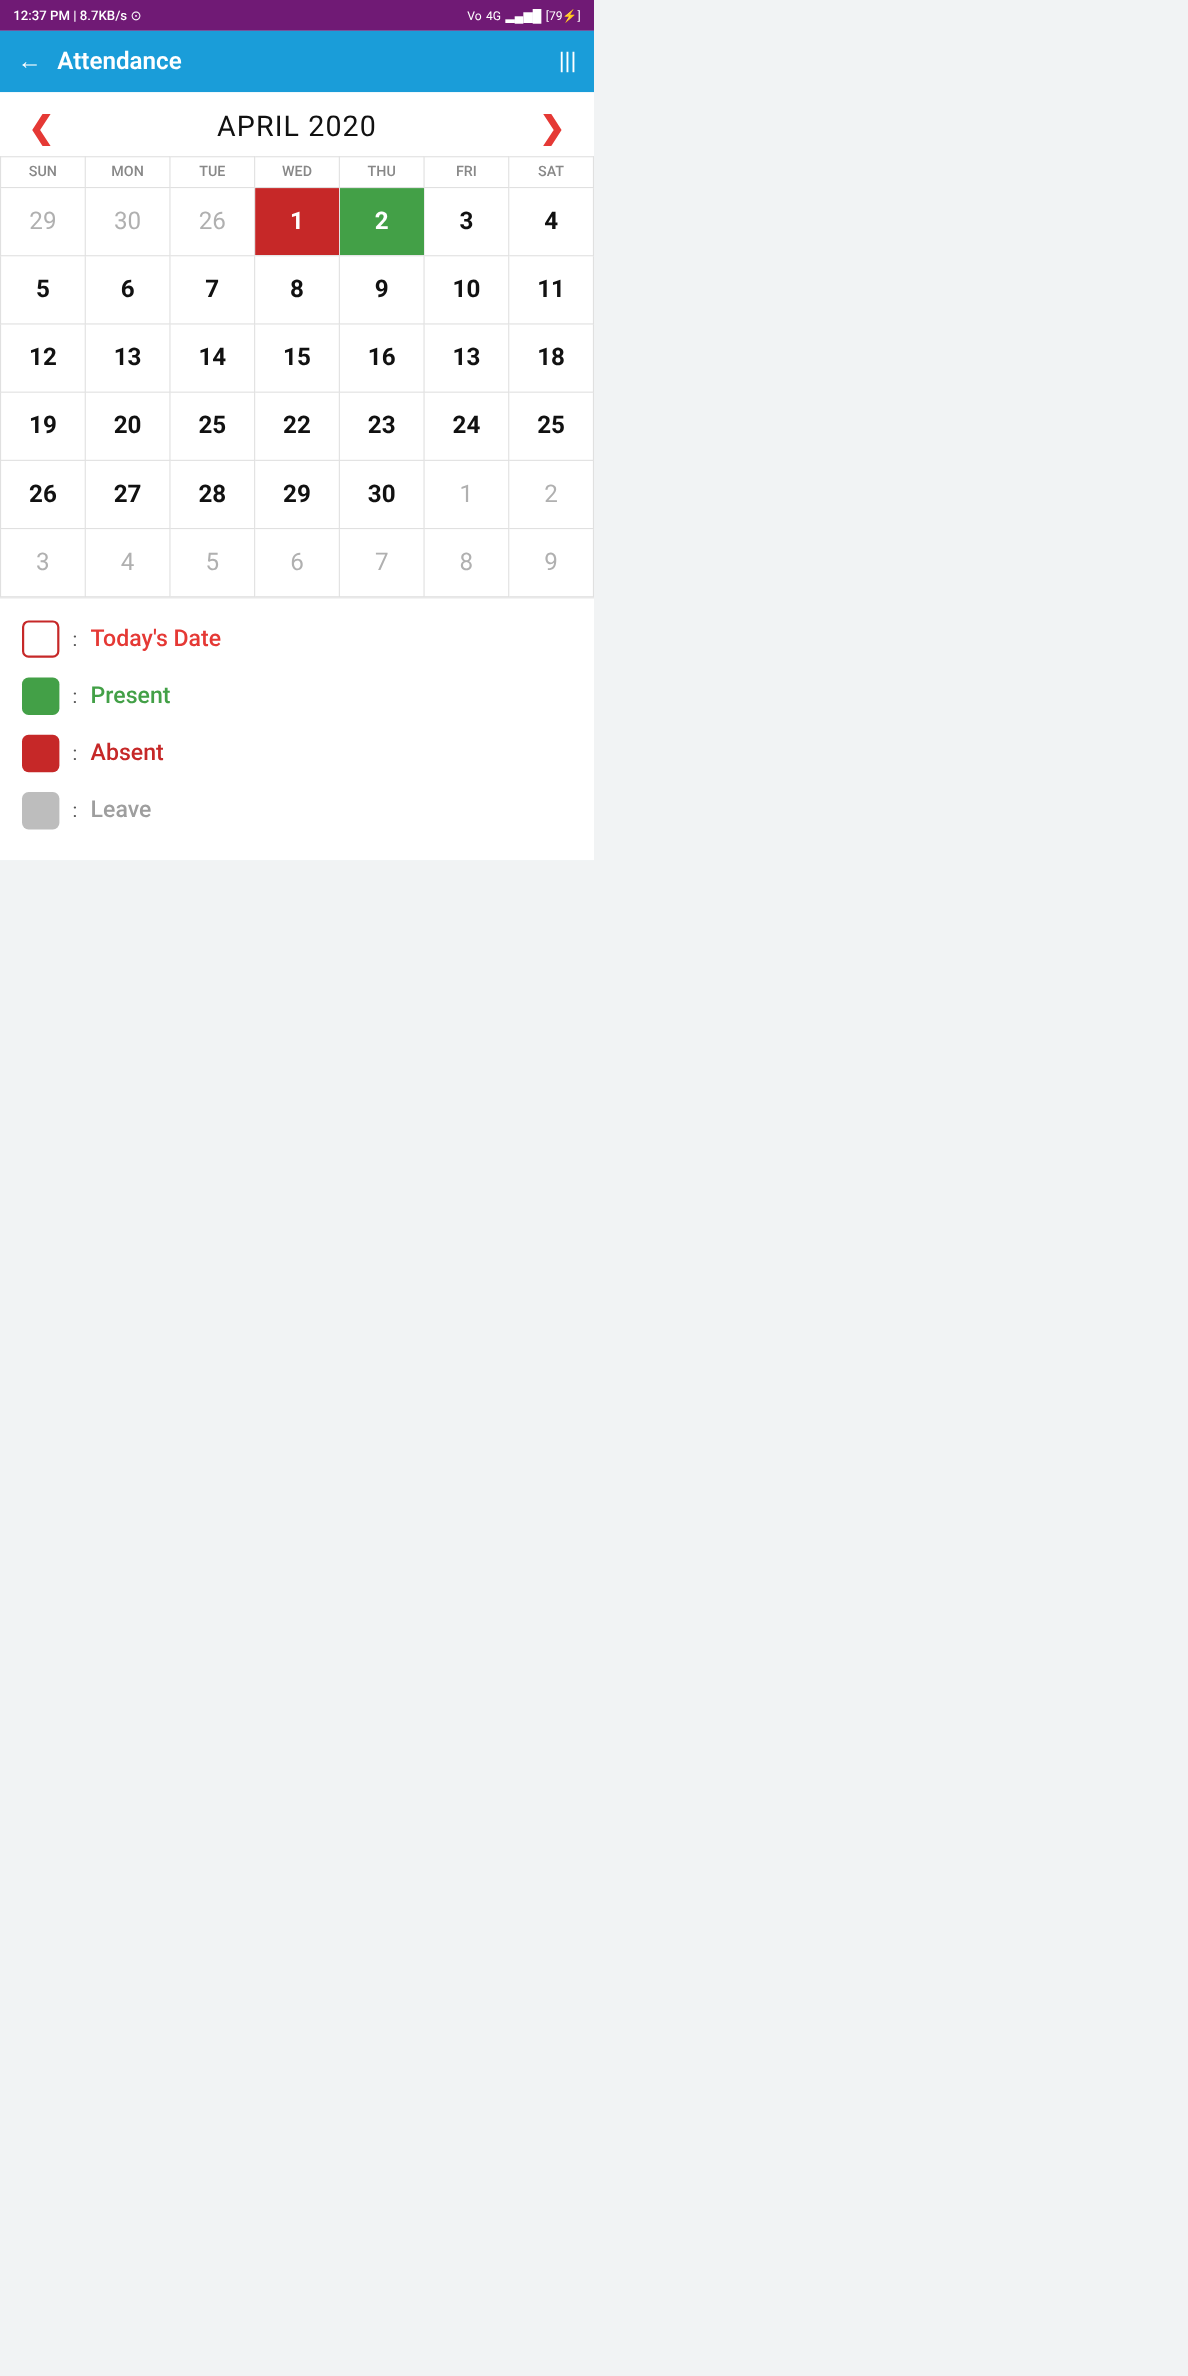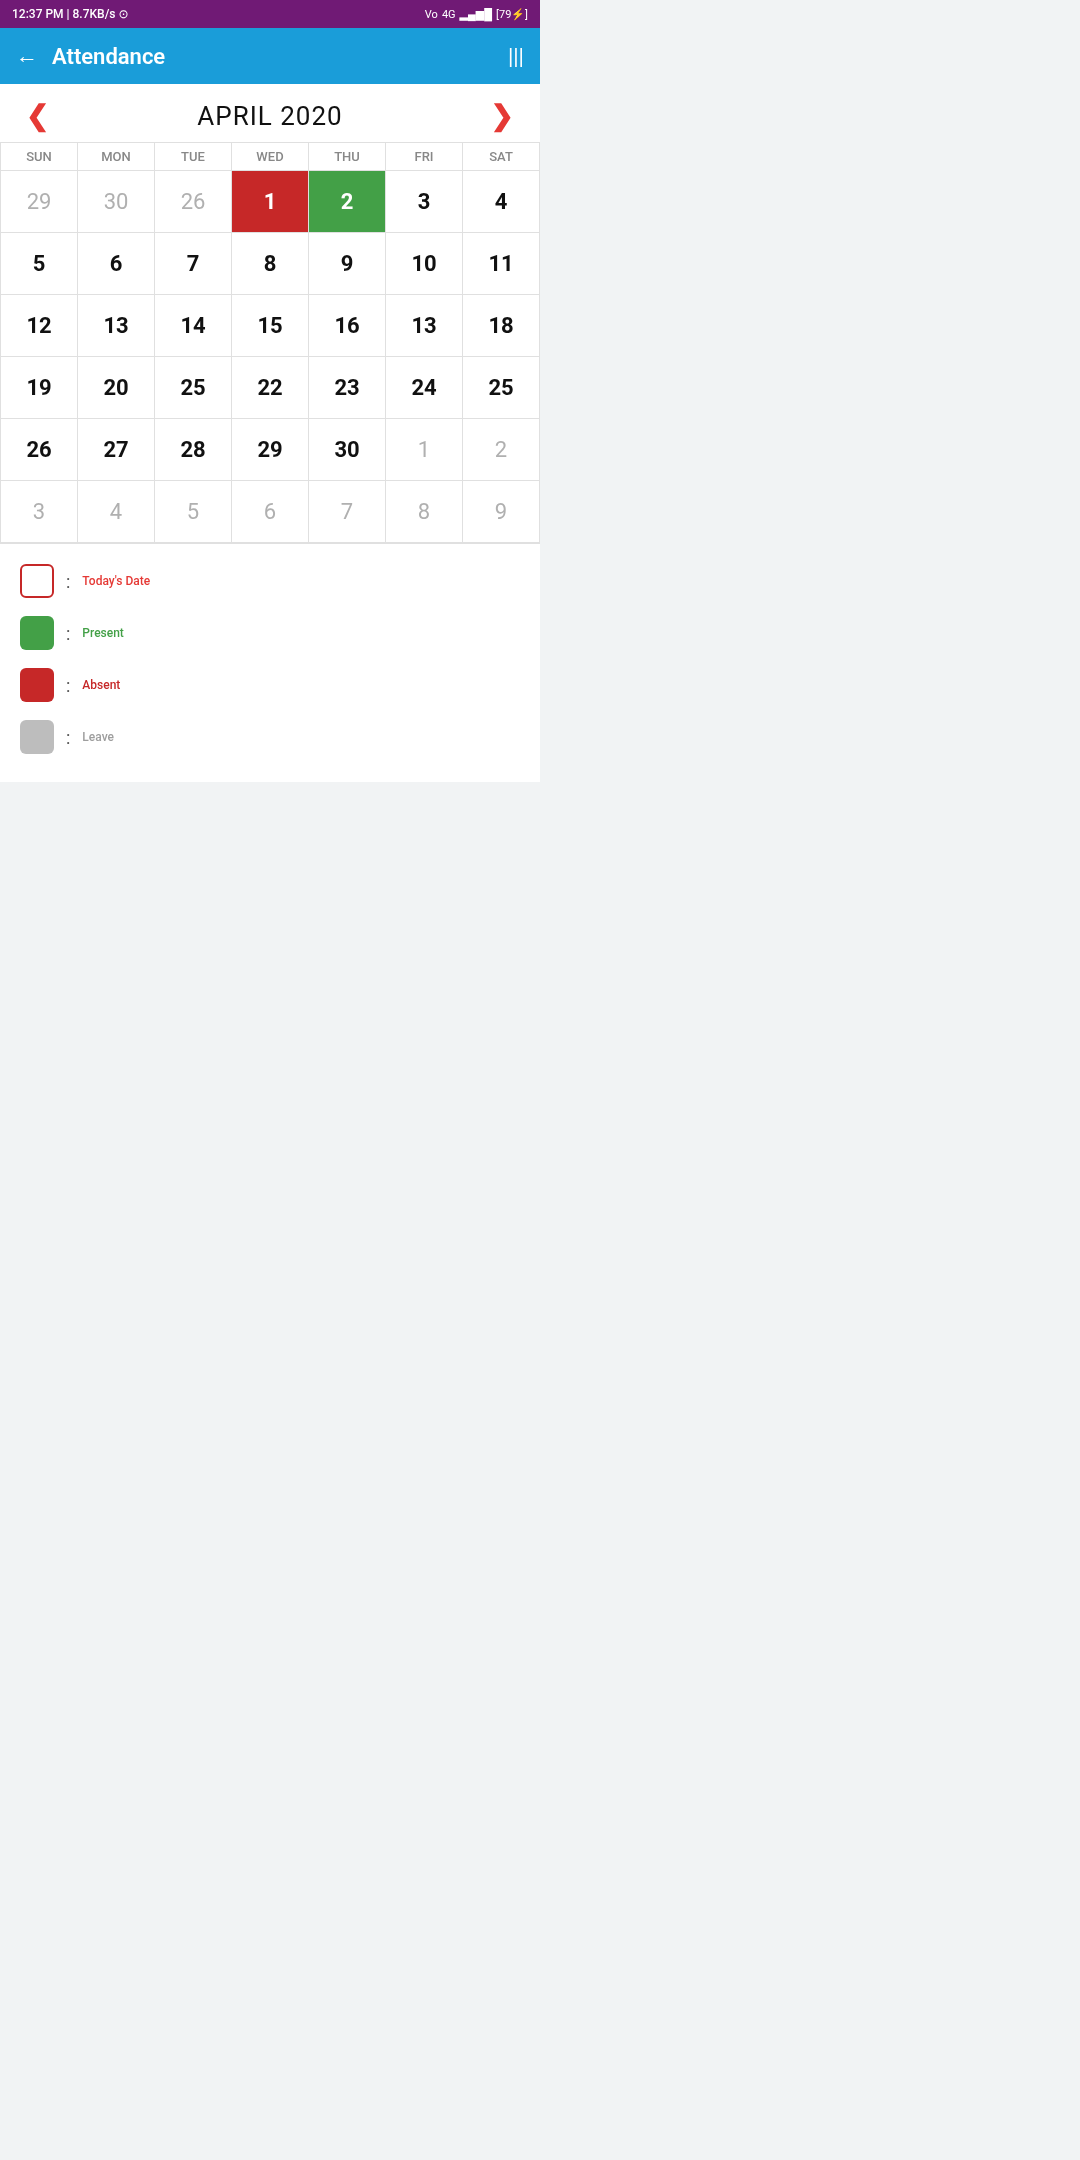--- a/index.html
+++ b/index.html
@@ -150,21 +150,21 @@
     .legend-box.leave-legend {
       background: #bdbdbd;
     }
     .legend-colon {
       font-size: 18px;
       color: #555;
       margin: 0 12px;
       font-weight: 400;
     }
     .legend-label {
-      font-size: 12px;
+      font-size: 21px;
       font-weight: 500;
     }
     .legend-label.today-label { color: #e53935; }
     .legend-label.present-label { color: #43a047; }
     .legend-label.absent-label { color: #c62828; }
     .legend-label.leave-label { color: #9e9e9e; }
 
     
     .bottom-space {
       background: #f1f3f4;

